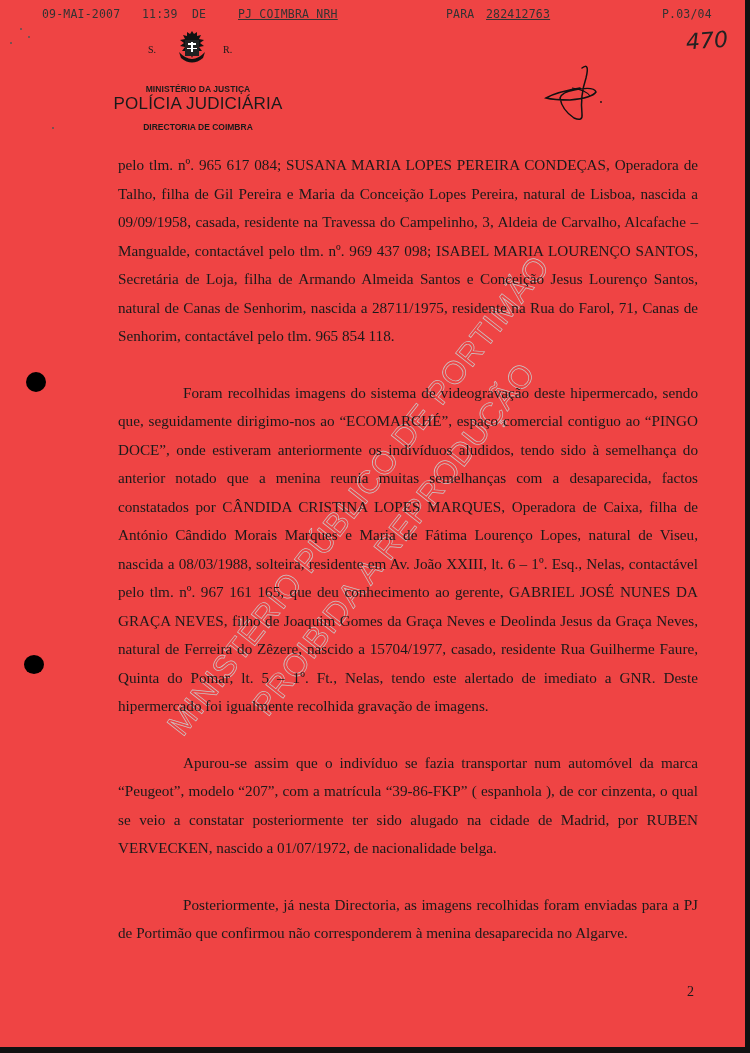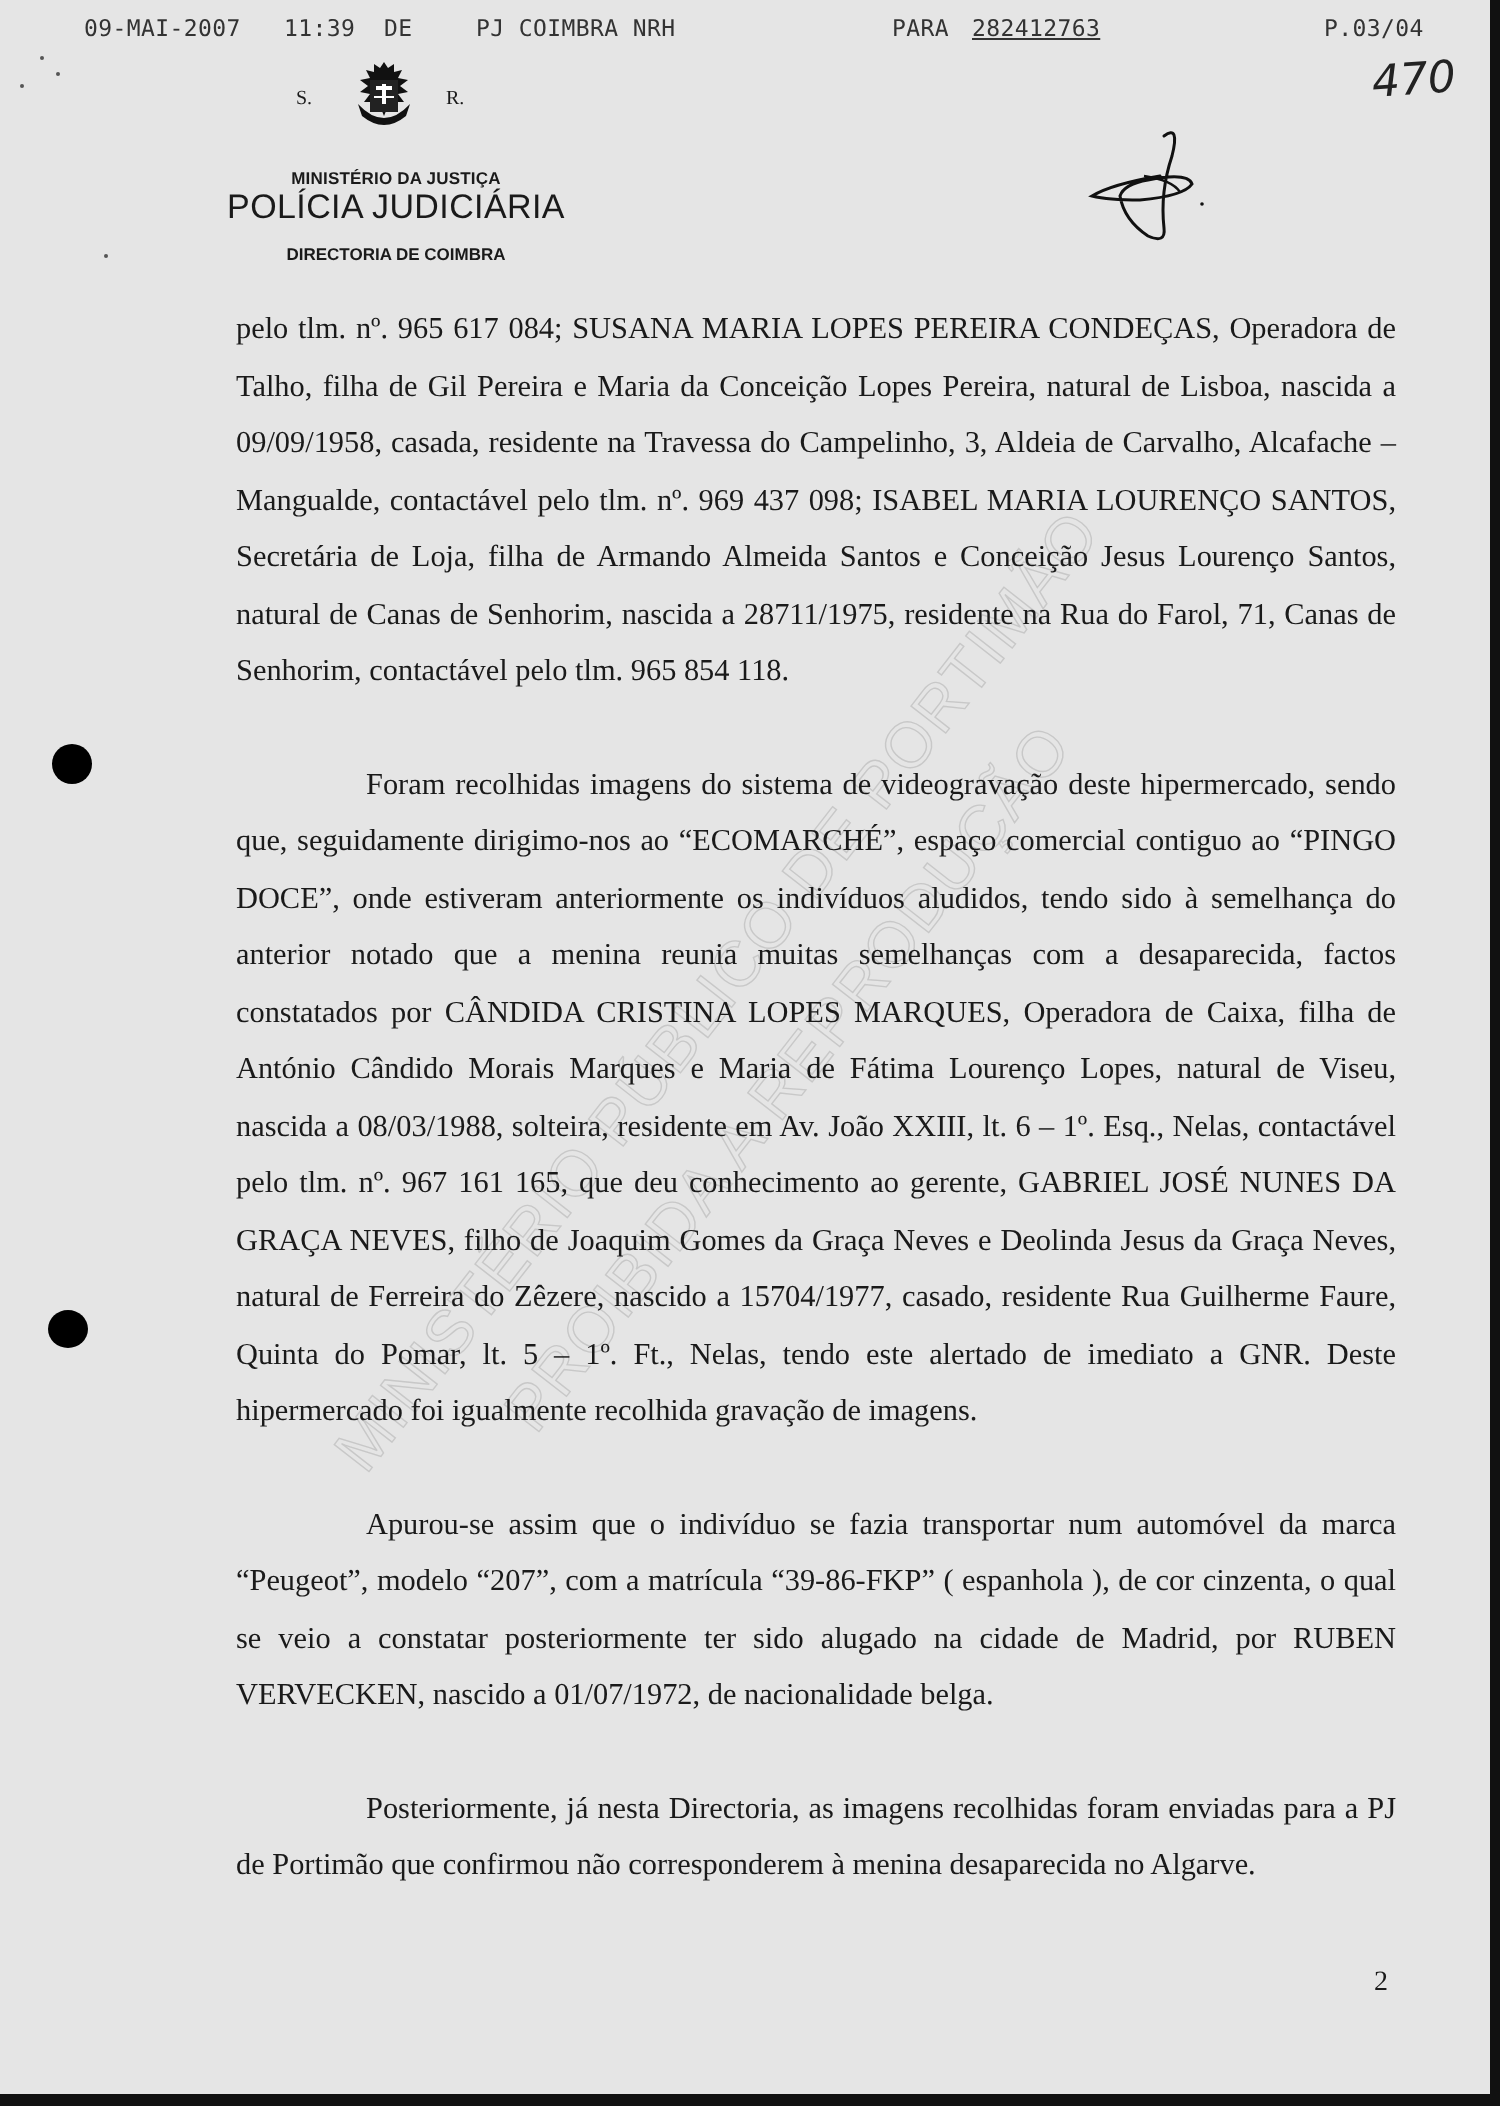--- a/index.html
+++ b/index.html
@@ -1,32 +1,32 @@
 <!DOCTYPE html>
 <html><head>
 <meta charset="utf-8">
 <style>
   html, body { margin: 0; padding: 0; }
   body {
     width: 750px; height: 1053px; background: #ffffff; position: relative; overflow: hidden;
     font-family: "Liberation Serif", "DejaVu Serif", serif; color: #1a1a1a;
   }
-  .page { position: absolute; left: 0; top: 0; width: 745px; height: 1047px; background: #e5e5e5; }
+  .page { position: absolute; left: 0; top: 0; width: 745px; height: 1047px; background: #ef4444; }
   .edge-right { position: absolute; right: 0; top: 0; width: 5px; height: 1053px; background: #111; }
   .edge-bottom { position: absolute; left: 0; bottom: 0; width: 750px; height: 6px; background: #111; }
 
   .fax-header {
     position: absolute; top: 7px; left: 42px; width: 670px; height: 16px;
     font-family: "DejaVu Sans Mono", "Liberation Mono", monospace; font-size: 11.5px; color: #333; letter-spacing: 0.2px;
   }
   .fax-header span { position: absolute; top: 0; white-space: nowrap; }
   .fx-date { left: 0; }
   .fx-time { left: 100px; }
   .fx-de { left: 150px; }
-  .fx-from { left: 196px; }
+  .fx-from { left: 196px; text-decoration: underline; }
   .fx-para { left: 404px; }
   .fx-num { left: 444px; text-decoration: underline; }
   .fx-page { left: 620px; }
 
   .handnum { position: absolute; left: 686px; top: 28px; font-family: "DejaVu Sans", sans-serif; font-size: 22px; color: #222; font-style: italic; transform: rotate(-4deg); }
 
   .letterhead { position: absolute; left: 88px; top: 30px; width: 220px; text-align: center; }
   .emblem-row { position: relative; height: 36px; }
   .emblem-s { position: absolute; left: 60px; top: 14px; font-size: 10px; font-family: "Liberation Serif", serif; }
   .emblem-r { position: absolute; left: 135px; top: 14px; font-size: 10px; font-family: "Liberation Serif", serif; }

